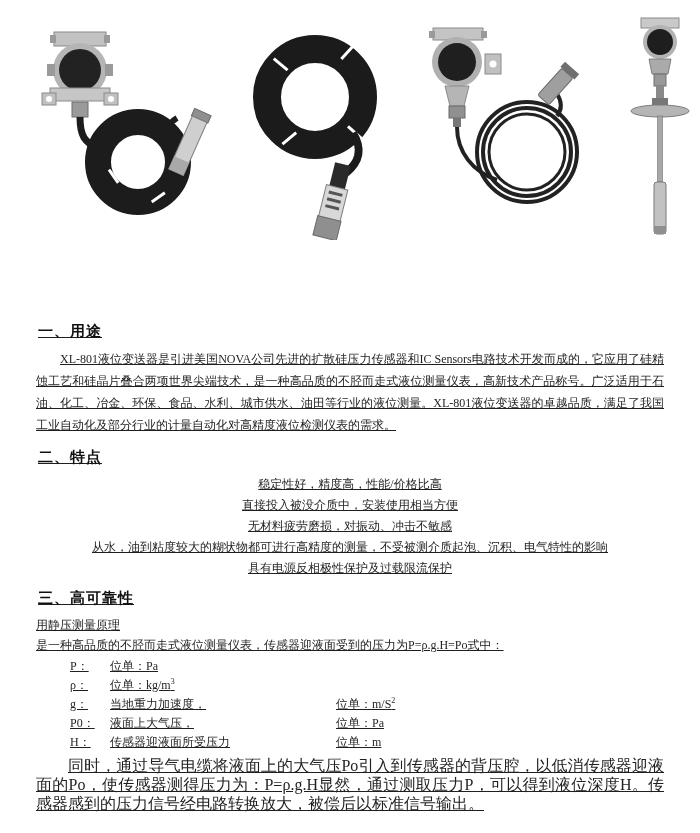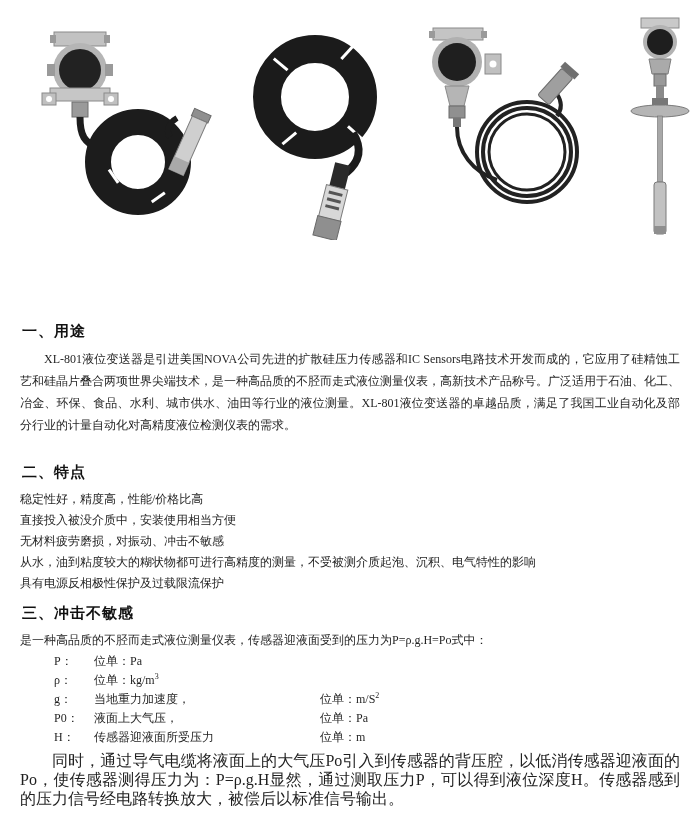--- a/index.html
+++ b/index.html
@@ -7,30 +7,30 @@
     position:relative;
     width:700px;height:833px;
     margin:0 auto;
     background:#ffffff;
     overflow:hidden;
     font-family:"Liberation Serif","DejaVu Serif",serif;
     color:#1f1f1f;
   }
   .photos{position:absolute;top:0;left:0;width:700px;height:260px;}
   .photo{position:absolute;}
-  .content{position:absolute;top:322px;left:0;right:0;padding:0 20px;}
+  .content{position:absolute;top:322px;left:0;right:0;padding:0 36px;text-decoration:underline;}
   h2.sec{
     font-family:"Liberation Sans","DejaVu Sans",sans-serif;
     font-size:15px;font-weight:700;color:#111;
     margin:0 0 7px 2px;letter-spacing:1px;
   }
   p.body{font-size:12px;line-height:22px;margin:0;text-align:justify;}
   p.indent{text-indent:2em;}
   .feature-list{margin:2px 0 10px 0;}
-  .feature-list p{font-size:12px;line-height:21px;margin:0;}
+  .feature-list p{font-size:12px;line-height:21px;margin:0;text-align:center;}
   .principle p.pr{font-size:12px;line-height:20px;margin:0;}
   .params{margin:2px 0 2px 0;}
   .param-row{display:flex;font-size:12px;line-height:19px;margin-left:34px;}
   .param-sym{width:40px;flex:none;}
   .param-desc{width:226px;flex:none;}
   .param-unit{flex:none;}
   sup{font-size:8px;vertical-align:super;line-height:0;}
   .pr-para{font-size:16px;line-height:19px;margin:4px 0 0 0;text-align:justify;text-indent:2em;}
 </style>
 </head>
@@ -116,33 +116,34 @@
       <ellipse cx="35" cy="99" rx="29" ry="6" fill="#b5b5b5" stroke="#7a7a7a" stroke-width="1"></ellipse>
       <rect x="32.5" y="104" width="5" height="66" fill="#a8a8a8" stroke="#6f6f6f" stroke-width="0.6"></rect>
       <rect x="29" y="170" width="12" height="52" rx="3" fill="#c2c2c2" stroke="#7a7a7a" stroke-width="1"></rect>
       <rect x="29" y="214" width="12" height="8" fill="#8f8f8f"></rect>
     </svg>
   </div>
 
   <div class="content">
 
     <h2 class="sec">一、用途</h2>
-    <p class="body indent" style="margin-bottom:27px">XL-801液位变送器是引进美国NOVA公司先进的扩散硅压力传感器和IC Sensors电路技术开发而成的，它应用了硅精蚀工艺和硅晶片叠合两项世界尖端技术，是一种高品质的不胫而走式液位测量仪表，高新技术产品称号。广泛适用于石油、化工、冶金、环保、食品、水利、城市供水、油田等行业的液位测量。XL-801液位变送器的卓越品质，满足了我国工业自动化及部分行业的计量自动化对高精度液位检测仪表的需求。</p>
+    <p class="body indent" style="margin-bottom:12px">XL-801液位变送器是引进美国NOVA公司先进的扩散硅压力传感器和IC Sensors电路技术开发而成的，它应用了硅精蚀工艺和硅晶片叠合两项世界尖端技术，是一种高品质的不胫而走式液位测量仪表，高新技术产品称号。广泛适用于石油、化工、冶金、环保、食品、水利、城市供水、油田等行业的液位测量。XL-801液位变送器的卓越品质，满足了我国工业自动化及部分行业的计量自动化对高精度液位检测仪表的需求。</p>
 
     <h2 class="sec">二、特点</h2>
     <div class="feature-list">
       <p>稳定性好，精度高，性能/价格比高</p>
       <p>直接投入被没介质中，安装使用相当方便</p>
       <p>无材料疲劳磨损，对振动、冲击不敏感</p>
       <p>从水，油到粘度较大的糊状物都可进行高精度的测量，不受被测介质起泡、沉积、电气特性的影响</p>
       <p>具有电源反相极性保护及过载限流保护</p>
     </div>
 
     <div class="principle">
-      <h2 class="sec">三、冲击不敏感</h2>
+      <h2 class="sec">三、高可靠性</h2>
+      <p class="pr">用静压测量原理</p>
       <p class="pr">是一种高品质的不胫而走式液位测量仪表，传感器迎液面受到的压力为P=ρ.g.H=Po式中：</p>
 
       <div class="params">
         <div class="param-row">
           <span class="param-sym">P：</span>
           <span class="param-unit"><span>位单：</span><span>Pa</span><sup></sup></span>
         </div>
         <div class="param-row">
           <span class="param-sym">ρ：</span>
           <span class="param-unit"><span>位单：</span><span>kg/m</span><sup>3</sup></span>

